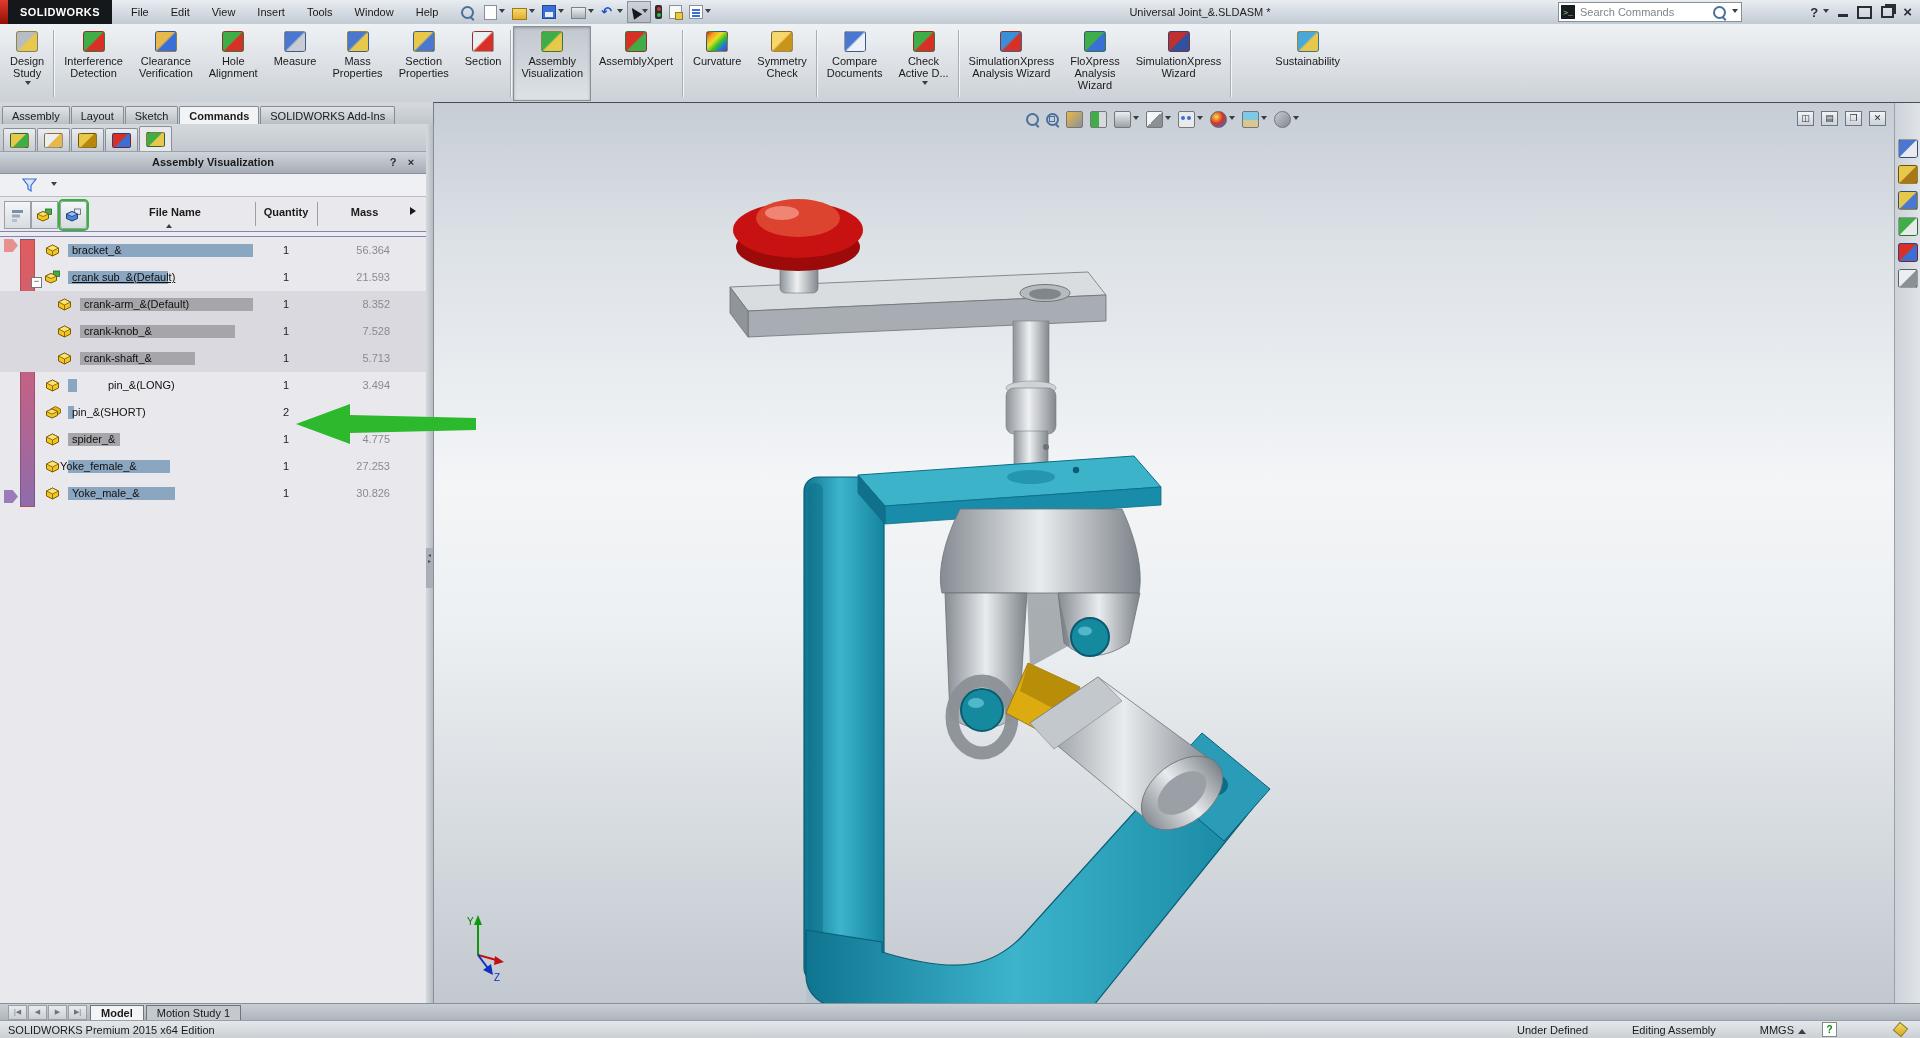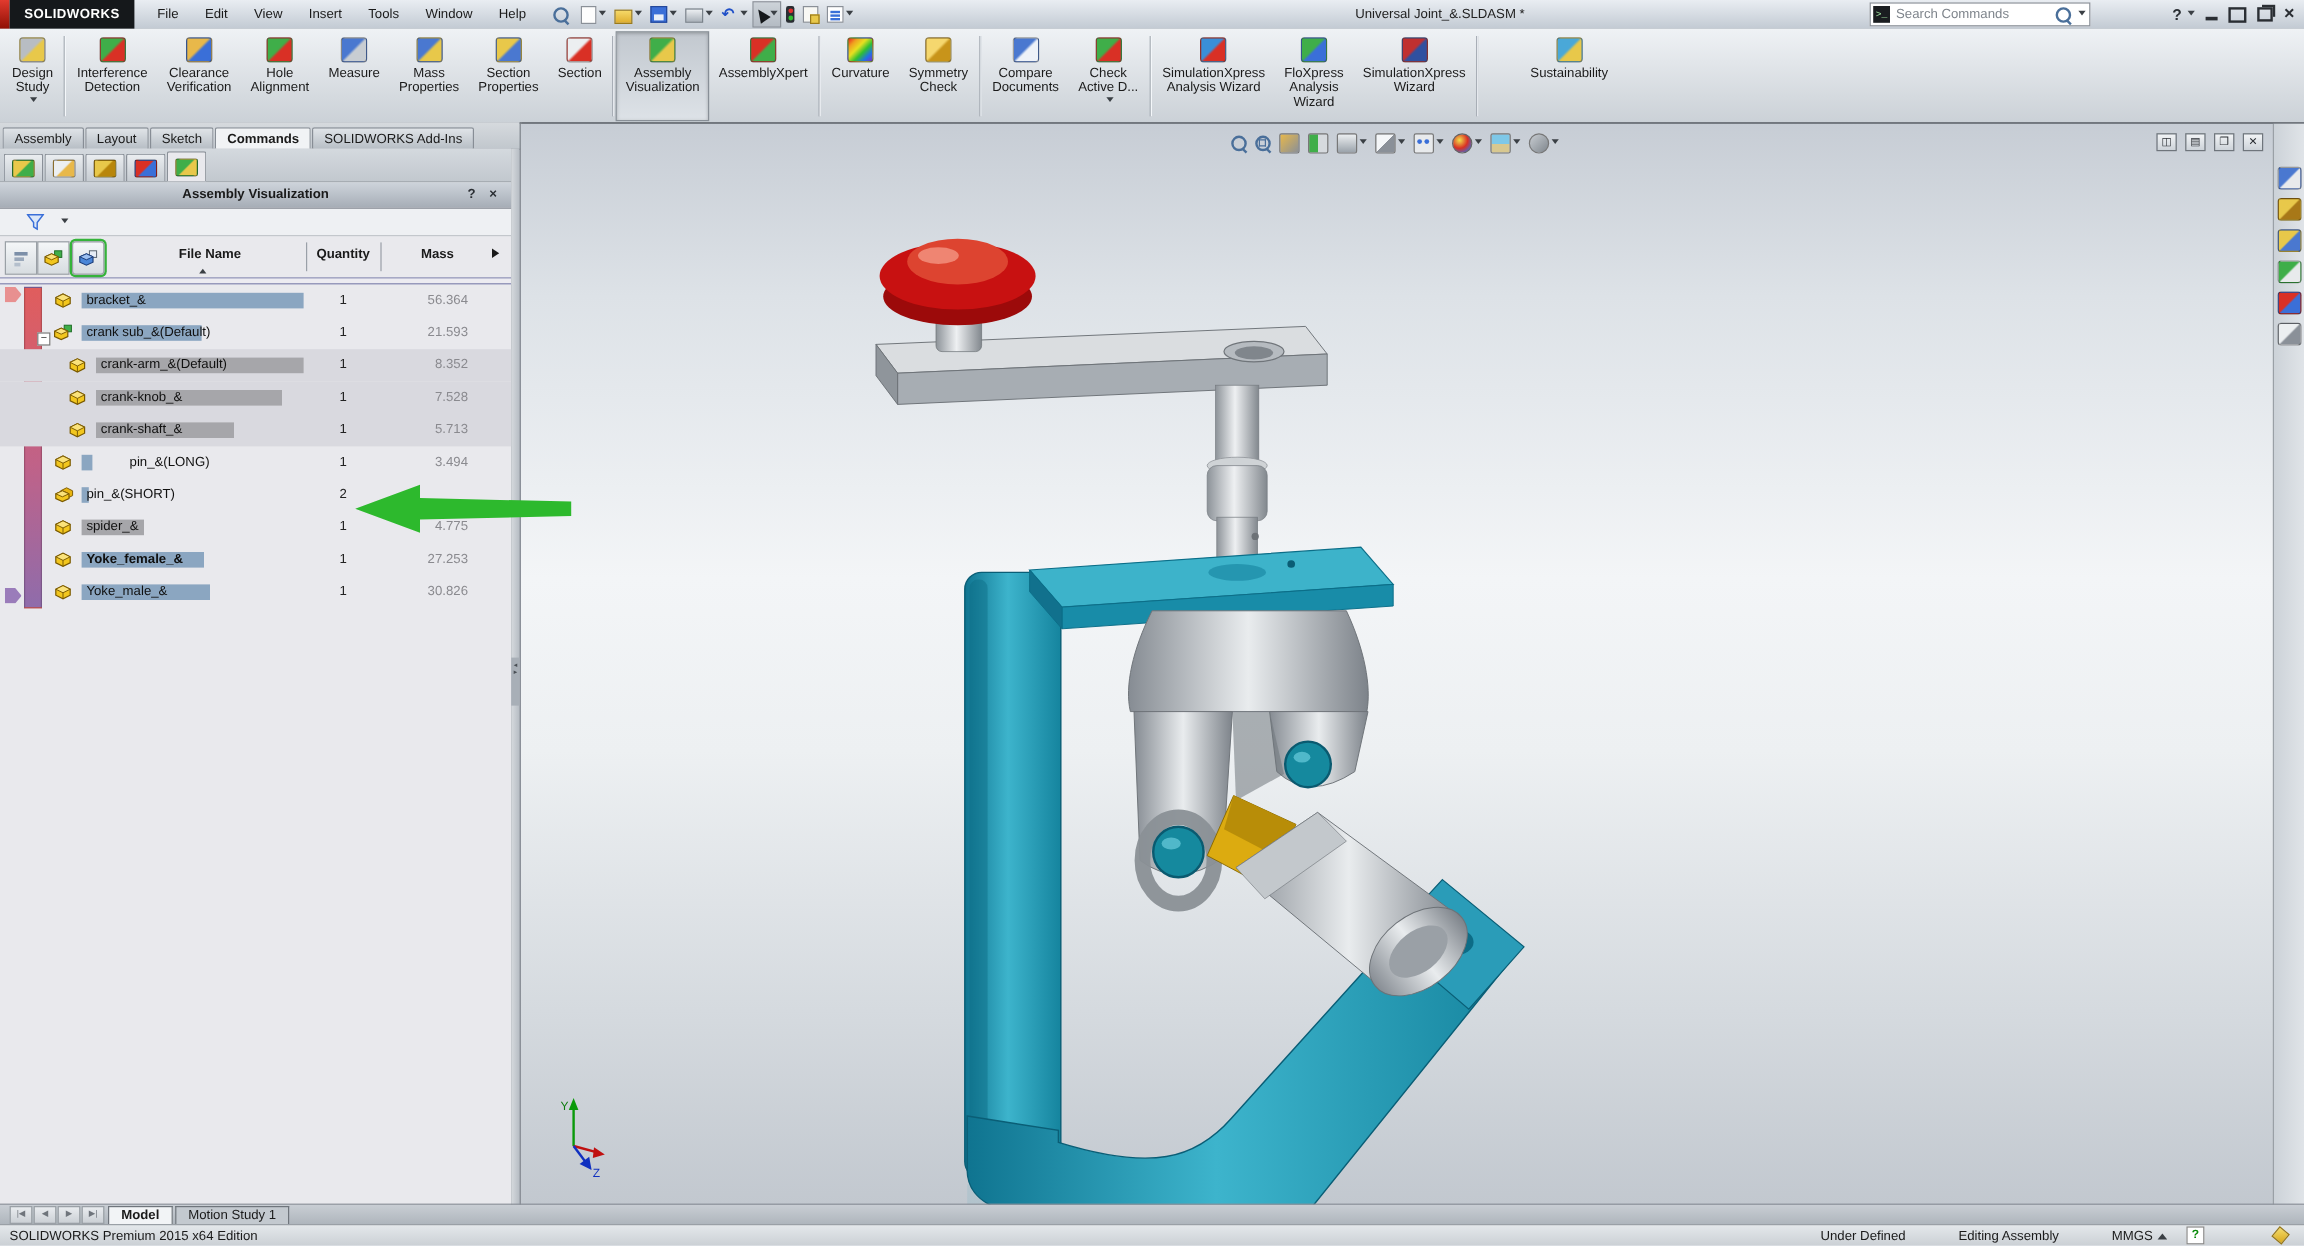--- a/index.html
+++ b/index.html
@@ -615,21 +615,21 @@
         <span class="plabel" style="left: 72px;">bracket_&amp;</span>
         <span class="pqty">1</span>
         <span class="pmass">56.364</span>
       </div>
       <div class="prow">
         <span class="pexp" style="left: 31px;">−</span>
         <span class="picon" style="left: 44px;"><svg width="17" height="15">
             <use href="#sym-asm"></use>
           </svg></span>
         <span class="pbar" style="left: 68px; width: 100px; background: rgb(139, 166, 193);"></span>
-        <span class="plabel" style="left: 72px;">crank sub_&amp;(Default)</span>
+        <span class="plabel" style="left: 72px; text-decoration: underline;">crank sub_&amp;(Default)</span>
         <span class="pqty">1</span>
         <span class="pmass">21.593</span>
       </div>
       <div class="prow striped">
         <span class="picon" style="left: 56px;"><svg width="17" height="15">
             <use href="#sym-part"></use>
           </svg></span>
         <span class="pbar" style="left: 80px; width: 173px; background: rgb(166, 166, 170);"></span>
         <span class="plabel" style="left: 84px;">crank-arm_&amp;(Default)</span>
         <span class="pqty">1</span>
@@ -677,21 +677,21 @@
         <span class="pbar" style="left: 68px; width: 52px; background: rgb(166, 166, 170);"></span>
         <span class="plabel" style="left: 72px;">spider_&amp;</span>
         <span class="pqty">1</span>
         <span class="pmass">4.775</span>
       </div>
       <div class="prow">
         <span class="picon" style="left: 44px;"><svg width="17" height="15">
             <use href="#sym-part"></use>
           </svg></span>
         <span class="pbar" style="left: 68px; width: 102px; background: rgb(139, 166, 193);"></span>
-        <span class="plabel" style="left: 72px; font-weight: bold;">Yoke_female_&amp;</span>
+        <span class="plabel" style="left: 60px;">Yoke_female_&amp;</span>
         <span class="pqty">1</span>
         <span class="pmass">27.253</span>
       </div>
       <div class="prow">
         <span class="picon" style="left: 44px;"><svg width="17" height="15">
             <use href="#sym-part"></use>
           </svg></span>
         <span class="pbar" style="left: 68px; width: 107px; background: rgb(139, 166, 193);"></span>
         <span class="plabel" style="left: 72px;">Yoke_male_&amp;</span>
         <span class="pqty">1</span>

